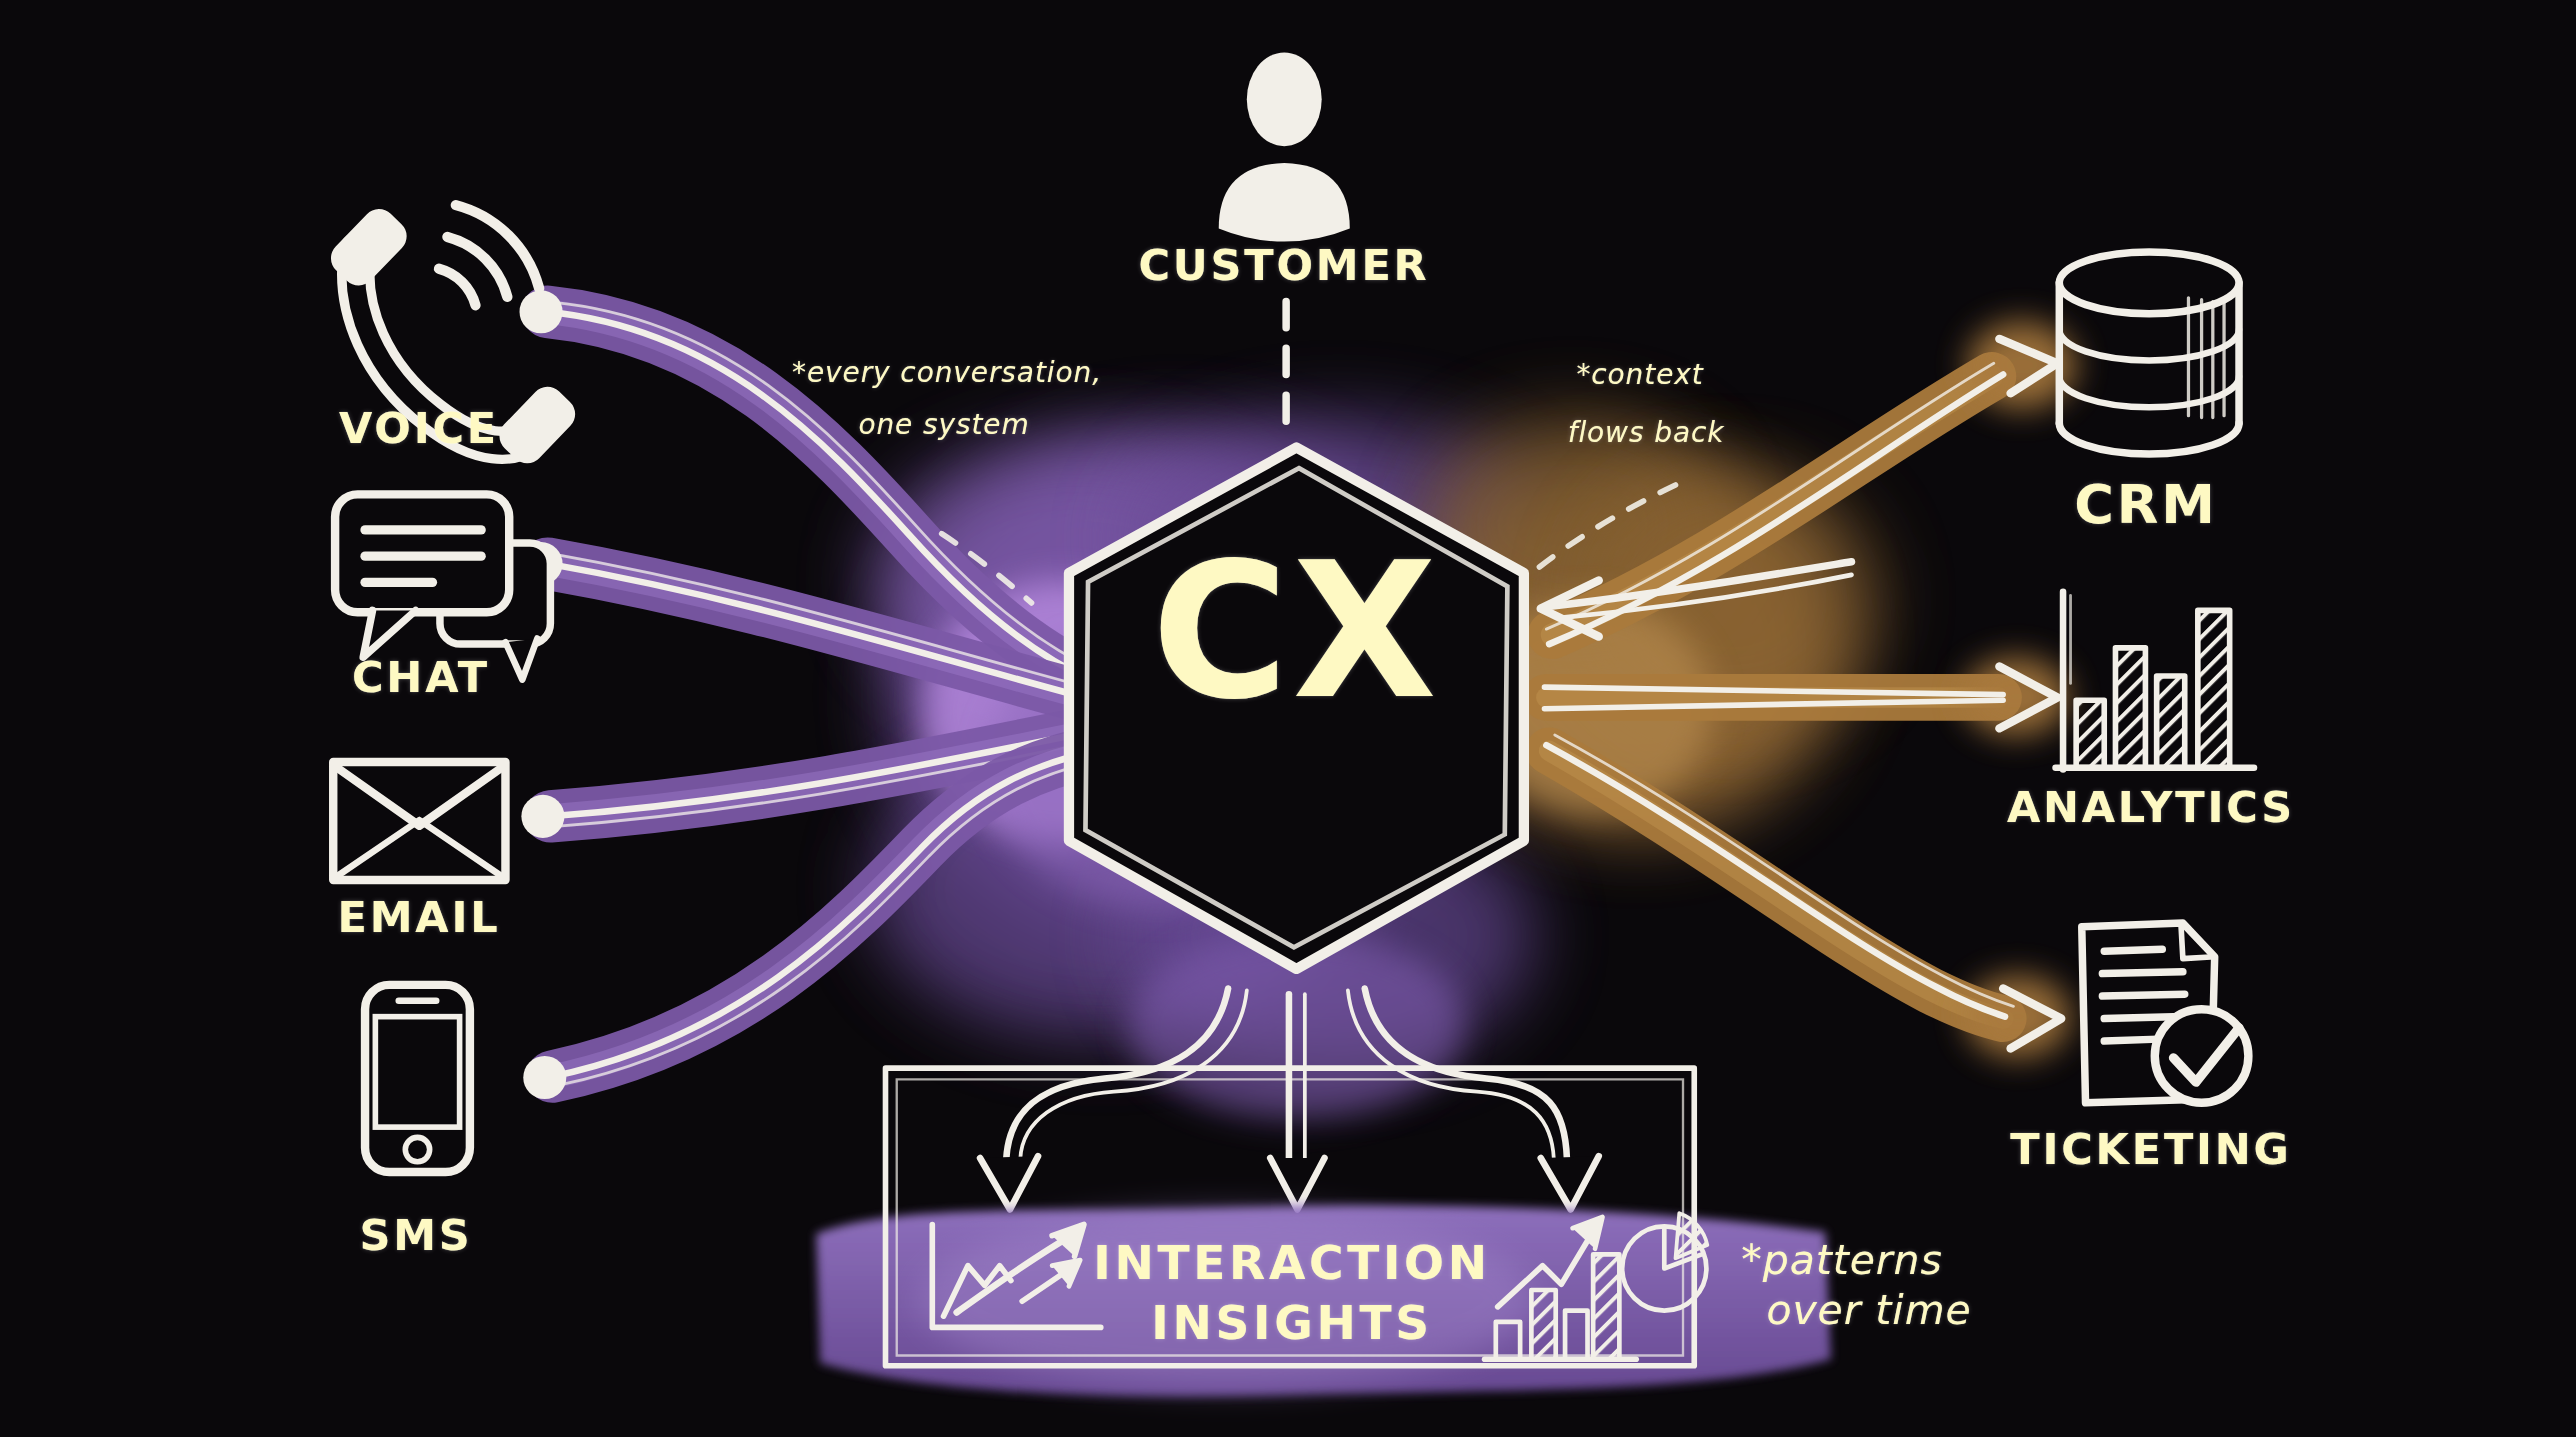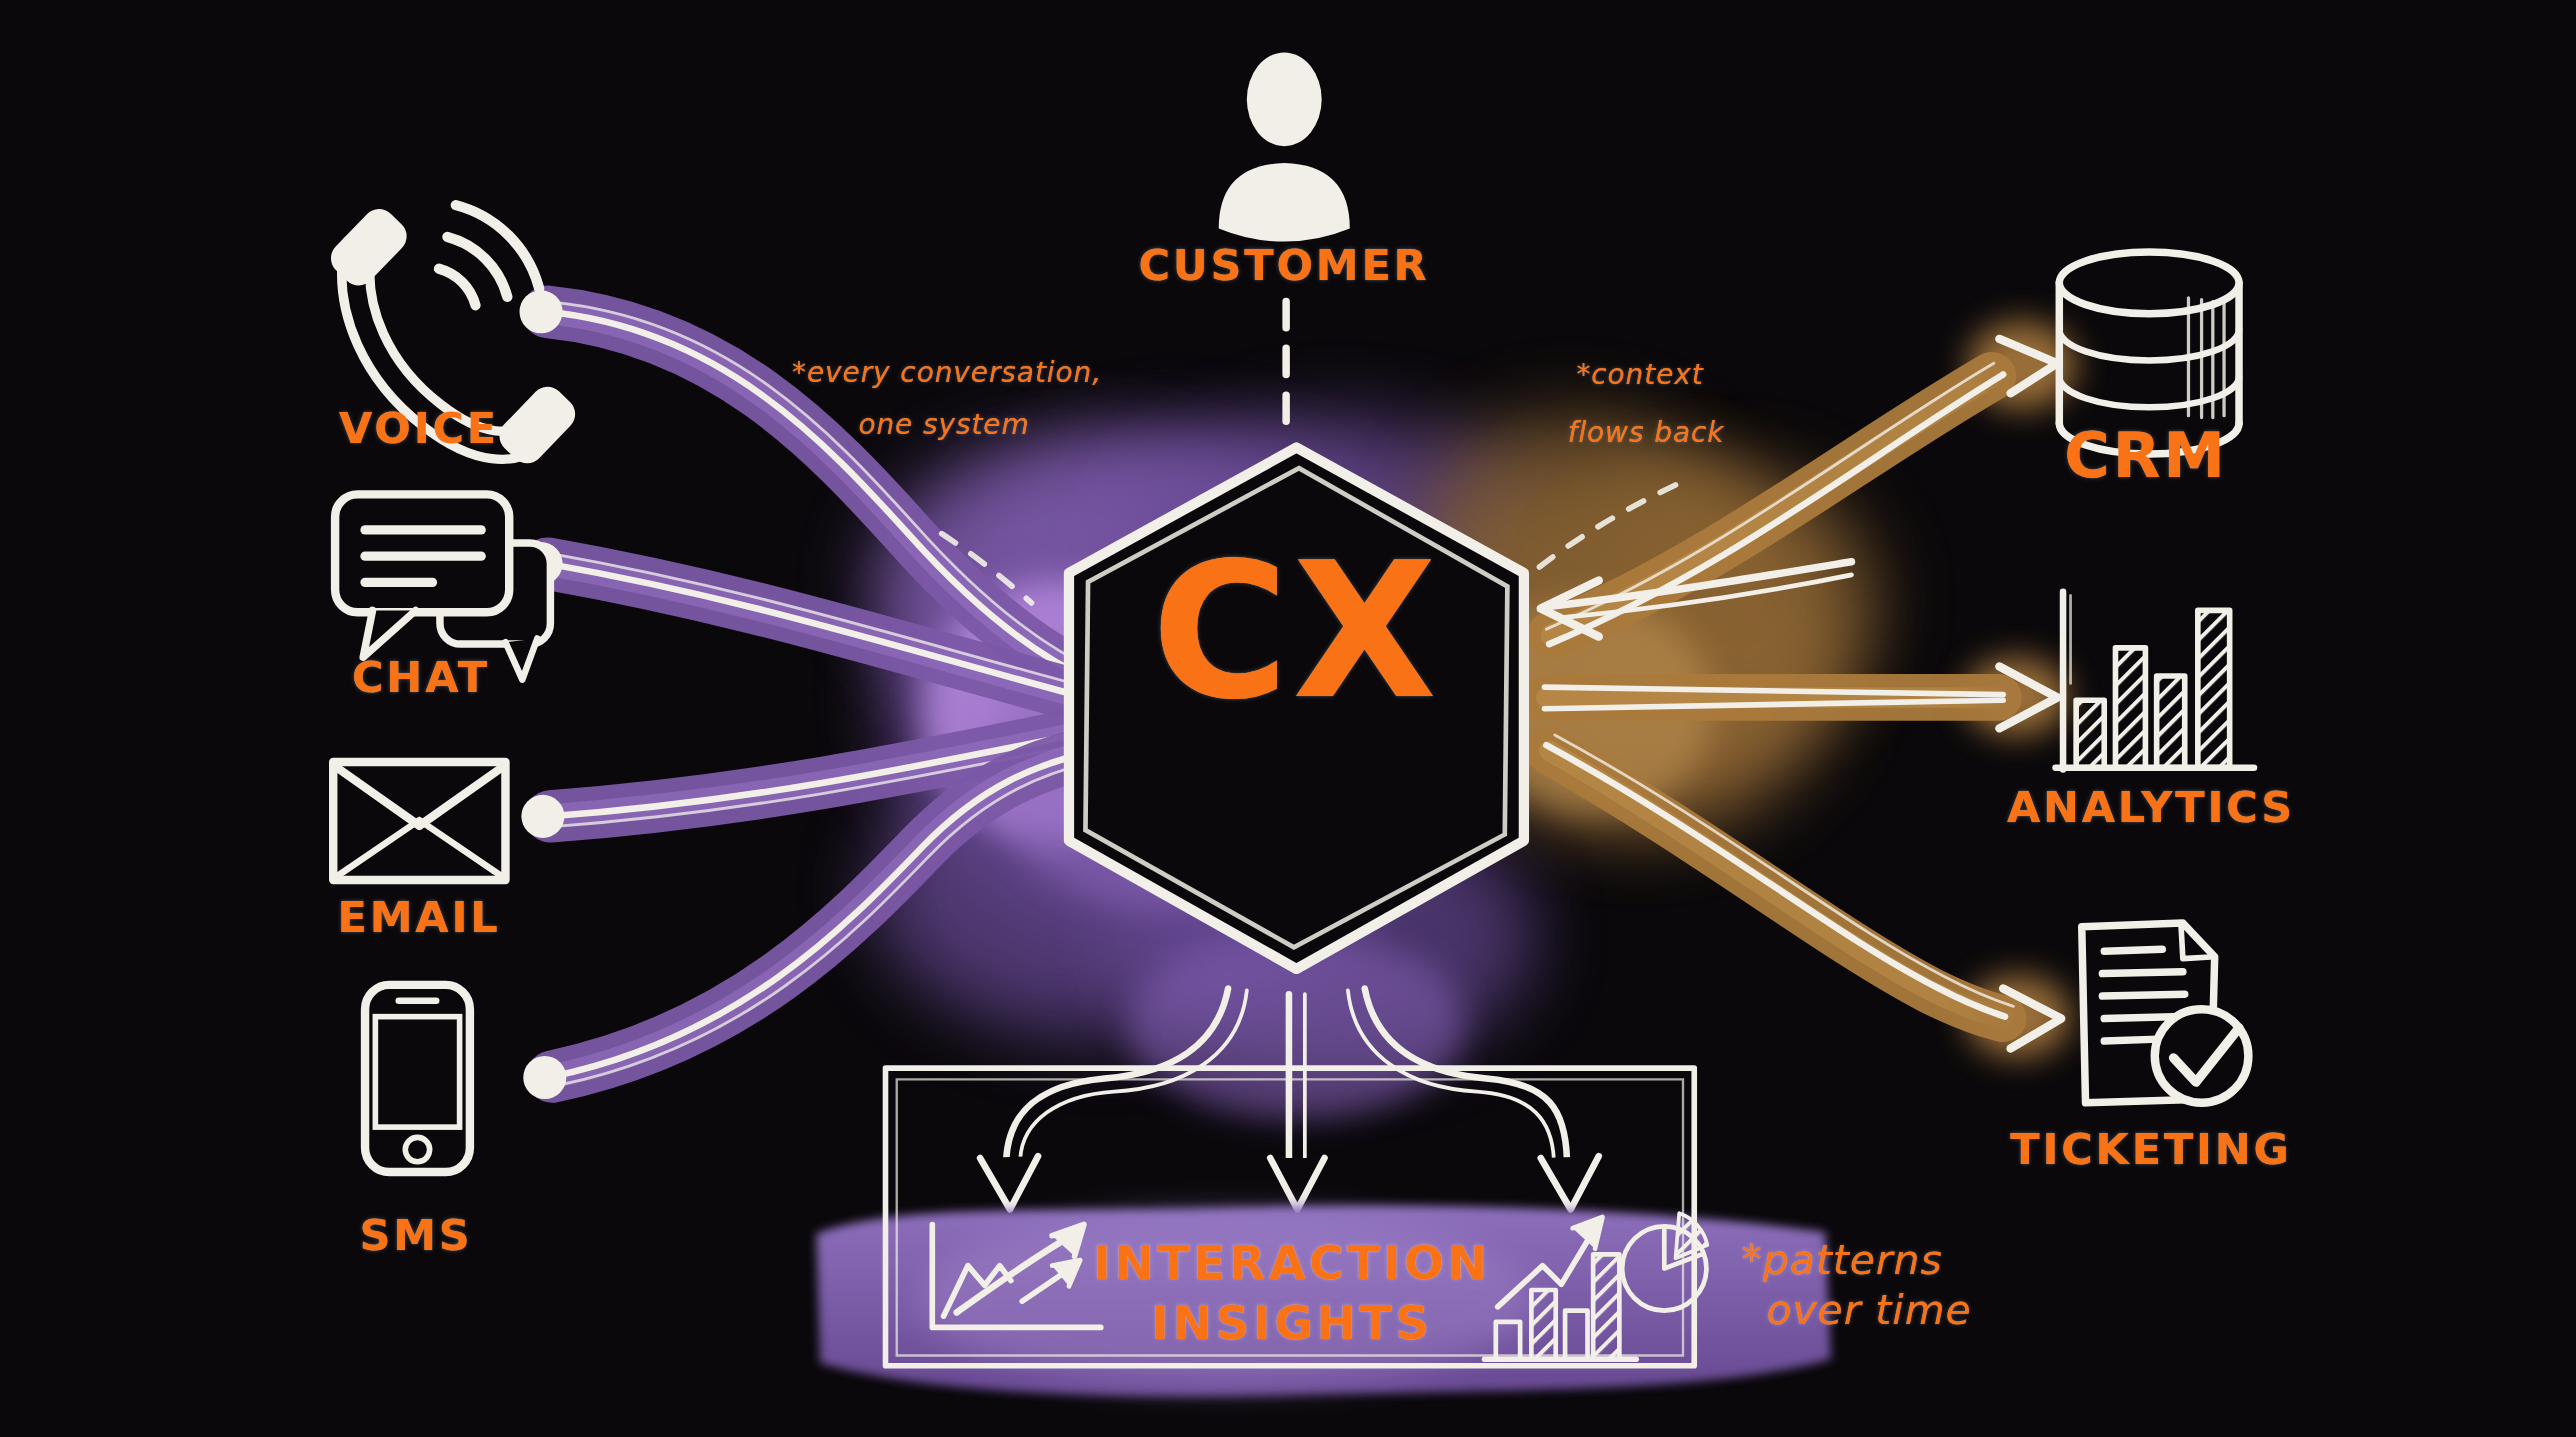--- a/index.html
+++ b/index.html
@@ -1,19 +1,19 @@
 <!DOCTYPE html>
 <html style="font-size:15px"><head>
 <meta charset="utf-8">
 <style>
   html,body{margin:0;padding:0;background:#000;}
   #stage{position:relative;width:2576px;height:1438px;background:#0a080b;overflow:hidden;
          font-family:"DejaVu Sans","Liberation Sans",sans-serif;}
   #art{position:absolute;left:0;top:0;}
-  .lbl{position:absolute;transform:translate(-50%,-50%);color:#f97316;white-space:nowrap;
+  .lbl{position:absolute;transform:translate(-50%,-50%);color:#fef9c3;white-space:nowrap;
        text-shadow:0 0 5.6px rgba(255,255,255,.22), 0 0 0.9px rgba(255,255,255,.5);}
   .node-label{font-size:43px;font-weight:bold;letter-spacing:2.8px;}
   .hex-title{font-size:187px;font-weight:bold;letter-spacing:3.7px;}
   .hex-sub{font-size:60px;font-weight:bold;letter-spacing:5.6px;}
   .insight-line{font-size:47px;font-weight:bold;letter-spacing:3.7px;margin-top:8px;}
   .note{font-style:italic;font-size:28px;font-weight:500;letter-spacing:0.9px;}
   .note-sm{font-size:41px;}
 </style>
 </head>
 <body>
@@ -251,21 +251,21 @@
   </g>
 </svg>
 
   <div class="lbl node-label" style="left:1284px;top:265px;">CUSTOMER</div>
 
   <div class="lbl node-label" style="left:419px;top:428px;">VOICE</div>
   <div class="lbl node-label" style="left:421px;top:677px;">CHAT</div>
   <div class="lbl node-label" style="left:419px;top:917px;">EMAIL</div>
   <div class="lbl node-label" style="left:416px;top:1214px;margin-top:21px;">SMS</div>
 
-  <div class="lbl node-label" style="left:2146px;top:455px;font-size:62px;">CRM</div>
+  <div class="lbl node-label" style="left:2146px;top:504px;font-size:54px;">CRM</div>
   <div class="lbl node-label" style="left:2151px;top:807px;">ANALYTICS</div>
   <div class="lbl node-label" style="left:2151px;top:1149px;">TICKETING</div>
 
   <div class="lbl hex-title" style="left:1296px;top:631px;">CX</div>
 
   <div class="lbl insight-line" style="left:1292px;top:1254px;">INTERACTION</div>
   <div class="lbl insight-line" style="left:1292px;top:1314px;">INSIGHTS</div>
 
   <div class="lbl note" style="left:947px;top:372px;">*every conversation,</div>
   <div class="lbl note" style="left:944px;top:424px;">one system</div>

